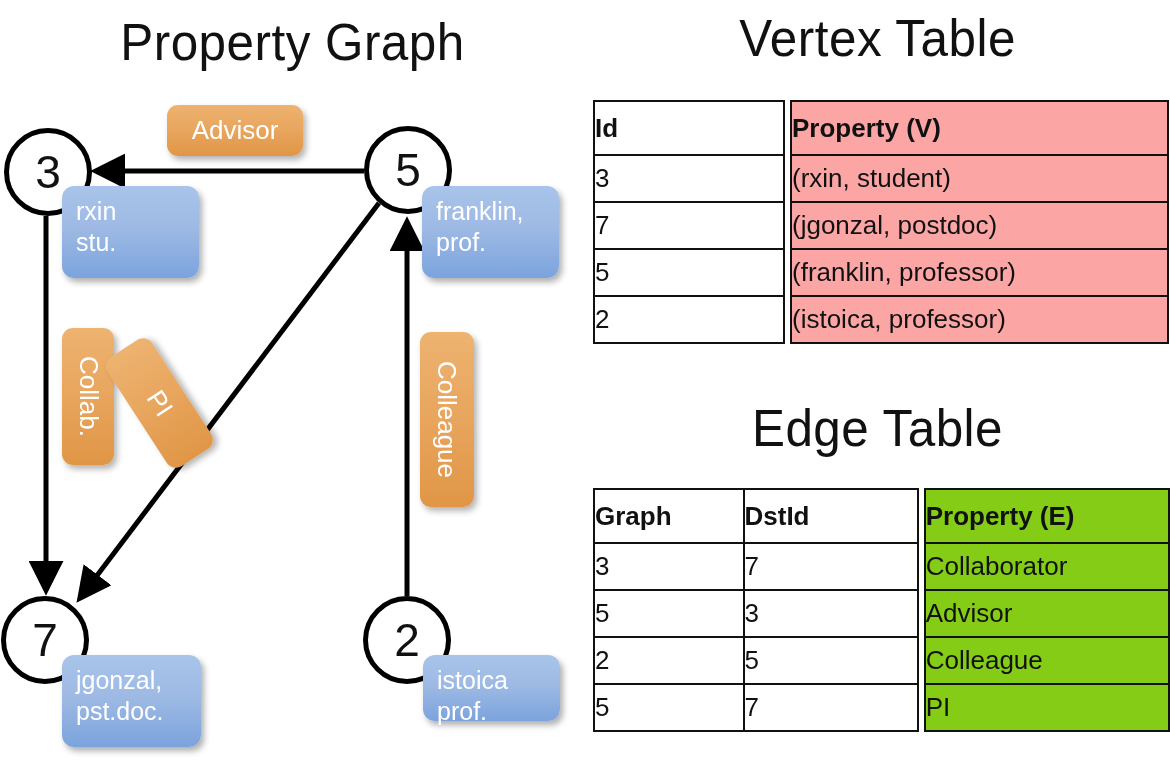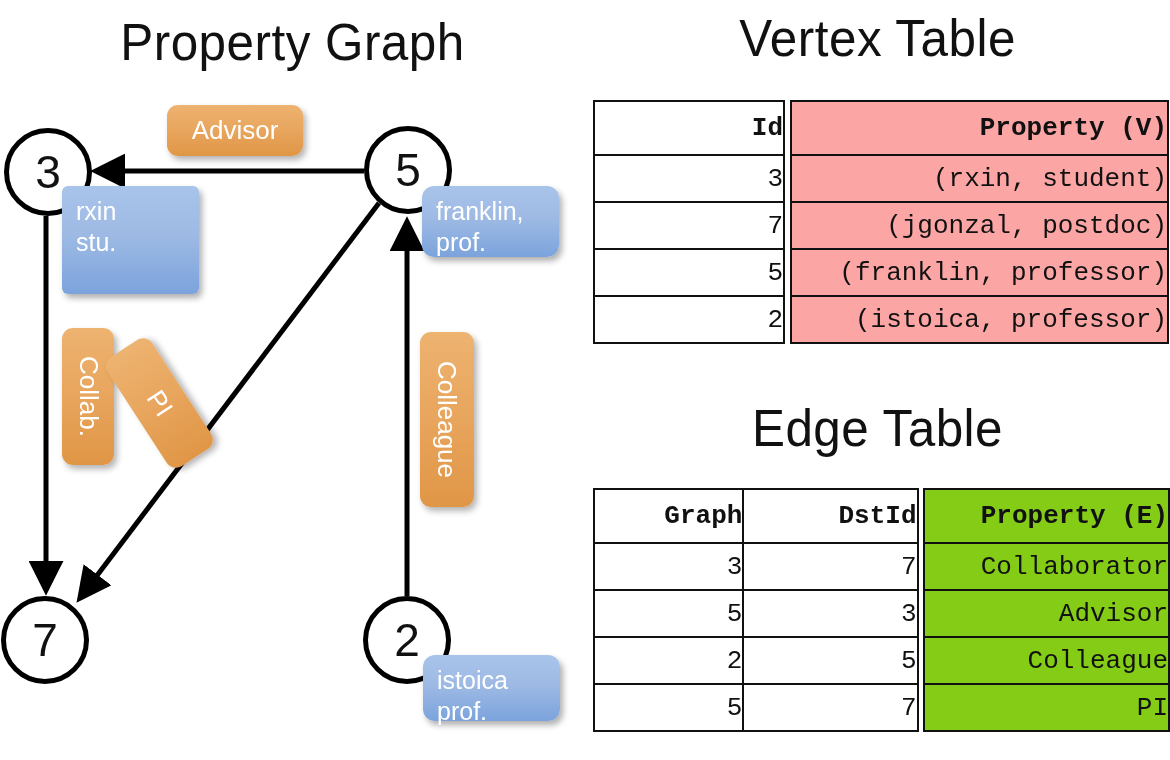--- a/index.html
+++ b/index.html
@@ -74,22 +74,22 @@
     box-shadow: 3px 4px 6px rgba(0,0,0,0.32);
     color: #ffffff;
     font-size: 25px;
     font-weight: 300;
     line-height: 1.25;
     padding: 10px 14px;
     box-sizing: border-box;
     z-index: 4;
     font-family: "Liberation Sans", sans-serif;
   }
-  #vbox-rxin     { left: 62px;  top: 186px; width: 137px; height: 108px; border-radius: 6px; }
-  #vbox-franklin { left: 422px; top: 186px; width: 137px; height: 71px; }
+  #vbox-rxin     { left: 62px;  top: 186px; width: 137px; height: 92px; }
+  #vbox-franklin { left: 422px; top: 186px; width: 137px; height: 92px; }
   #vbox-jgonzal  { left: 62px;  top: 655px; width: 139px; height: 92px; }
   #vbox-istoica  { left: 423px; top: 655px; width: 137px; height: 66px; }
 
   
   .ebox {
     position: absolute;
     border-radius: 11px;
     background: linear-gradient(to bottom, #edb370 0%, #e8a55d 50%, #e09646 100%);
     box-shadow: 3px 4px 6px rgba(0,0,0,0.3);
     color: #ffffff;
@@ -117,27 +117,26 @@
   
   .tbl {
     position: absolute;
     border-collapse: collapse;
     border-spacing: 0;
     font-family: "Liberation Sans", sans-serif;
     font-weight: 300;
   }
   .tbl td, .tbl th {
     border: 2px solid #111;
-    text-align: right;
+    text-align: left;
     font-weight: 300;
     font-size: 26px;
     padding: 0;
     height: 45px;
     color: #111;
-    font-family: Liberation Mono, monospace;
   }
   .tbl th { font-weight: bold; font-size: 26px; height: 52px; }
   .tbl .gap { border: none; width: 5px; padding: 0; }
 
   #vertex-table { left: 593px; top: 100px; }
   #vertex-table .c-id   { width: 188px; }
   #vertex-table .c-prop { width: 375px; background: #fca5a5; }
 
   #edge-table { left: 593px; top: 488px; }
   #edge-table .c-src  { width: 148px; }
@@ -177,20 +176,24 @@
   <div class="node" id="node-2">2</div>
 
   <div class="vbox" id="vbox-rxin">
     <div>rxin</div>
     <div>stu.</div>
   </div>
   <div class="vbox" id="vbox-franklin">
     <div>franklin,</div>
     <div>prof.</div>
   </div>
+  <div class="vbox" id="vbox-jgonzal">
+    <div>jgonzal,</div>
+    <div>pst.doc.</div>
+  </div>
   <div class="vbox" id="vbox-istoica">
     <div>istoica</div>
     <div>prof.</div>
   </div>
 
   <div class="ebox" id="ebox-advisor">
     <span>Advisor</span>
   </div>
   <div class="ebox" id="ebox-collab">
     <span>Collab.</span>

